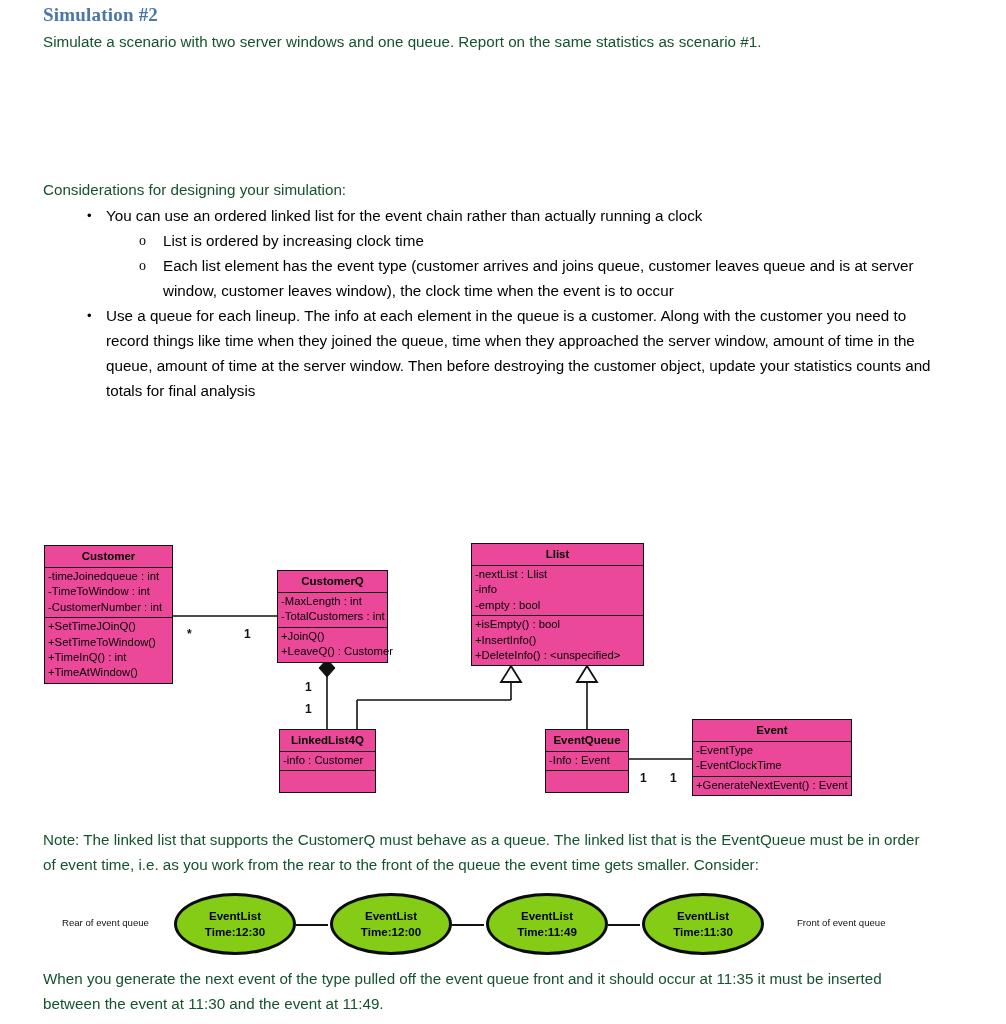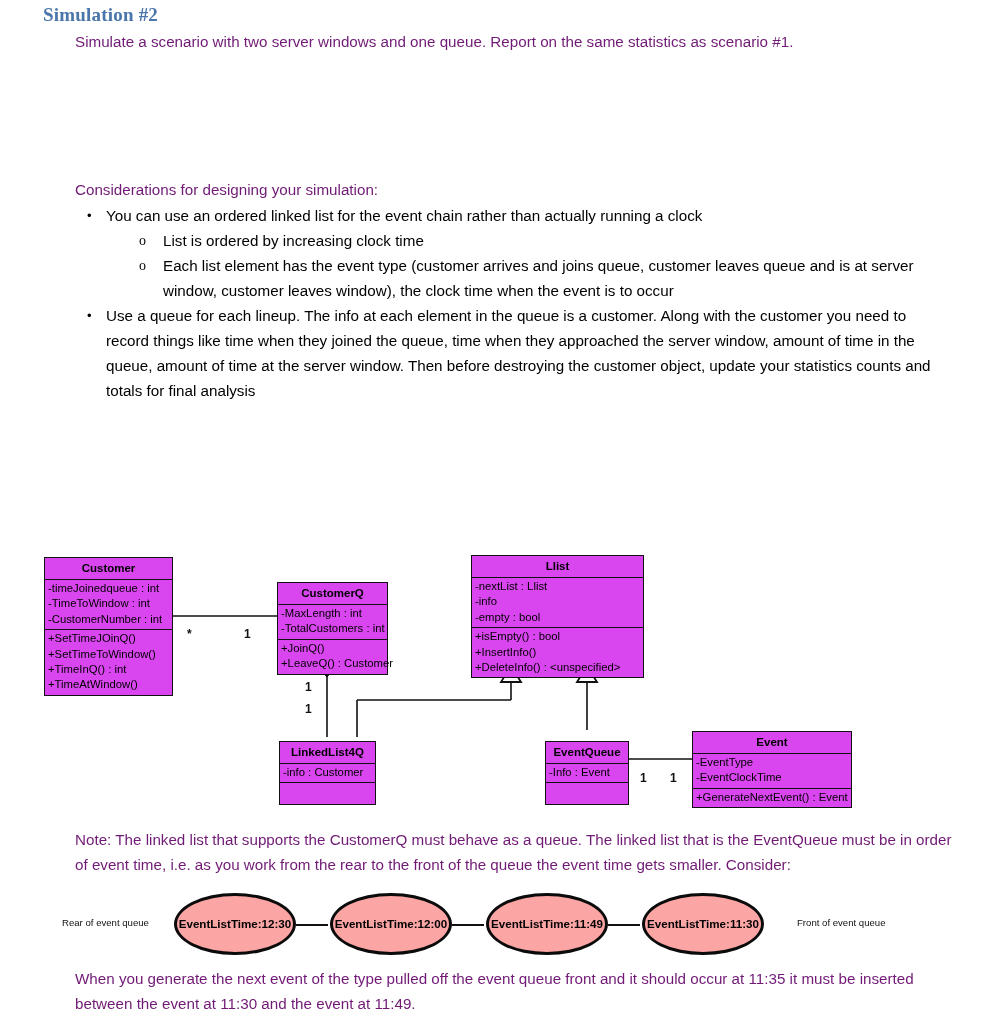--- a/index.html
+++ b/index.html
@@ -28,22 +28,21 @@
     font-family: "Liberation Serif", serif;
     font-weight: bold;
     font-size: 19px;
     color: #4a76ab;
     letter-spacing: 0.2px;
   }
   .body-text {
     position: absolute;
     font-size: 15.2px;
     line-height: 25px;
-    color: #701a75;
-    margin-left: 32px;
+    color: #14532d;
   }
   .p-intro { left: 43px; top: 29px; width: 880px; }
   .p-based { left: 43px; top: 103px; width: 870px; }
   .p-consid { left: 43px; top: 177px; width: 870px; }
   .p-uml { left: 43px; top: 480px; width: 870px; }
   .p-note { left: 43px; top: 827px; width: 890px; }
   .p-final { left: 43px; top: 966px; width: 890px; }
 
   ul.lvl1 {
     position: absolute;
@@ -92,23 +91,22 @@
     position: absolute;
     left: 0px;
     top: 535px;
     width: 1006px;
     height: 270px;
   }
   #uml svg { position: absolute; left: 0; top: 0; }
   .umlbox {
     position: absolute;
     border: 1.6px solid #111;
-    background: #d946ef;
+    background: #ec4899;
     box-sizing: border-box;
-    margin-top: 12px;
   }
   .umlbox .sect {
     border-bottom: 1.6px solid #111;
     padding: 1px 3px 2px 3px;
   }
   .umlbox .sect:last-child { border-bottom: none; }
   .umlbox .cname {
     text-align: center;
     font-weight: bold;
     font-size: 11.5px;
@@ -134,24 +132,24 @@
     top: 893px;
     width: 1006px;
     height: 68px;
   }
   .ellipse {
     position: absolute;
     width: 122px;
     height: 62px;
     border: 3px solid #0b0b0b;
     border-radius: 50%;
-    background: #fca5a5;
+    background: #84cc16;
     box-sizing: border-box;
     display: flex;
-    flex-direction: row;
+    flex-direction: column;
     align-items: center;
     justify-content: center;
     font-size: 11.6px;
     font-weight: bold;
     line-height: 16px;
   }
   .connector {
     position: absolute;
     height: 1.6px;
     background: #111;

